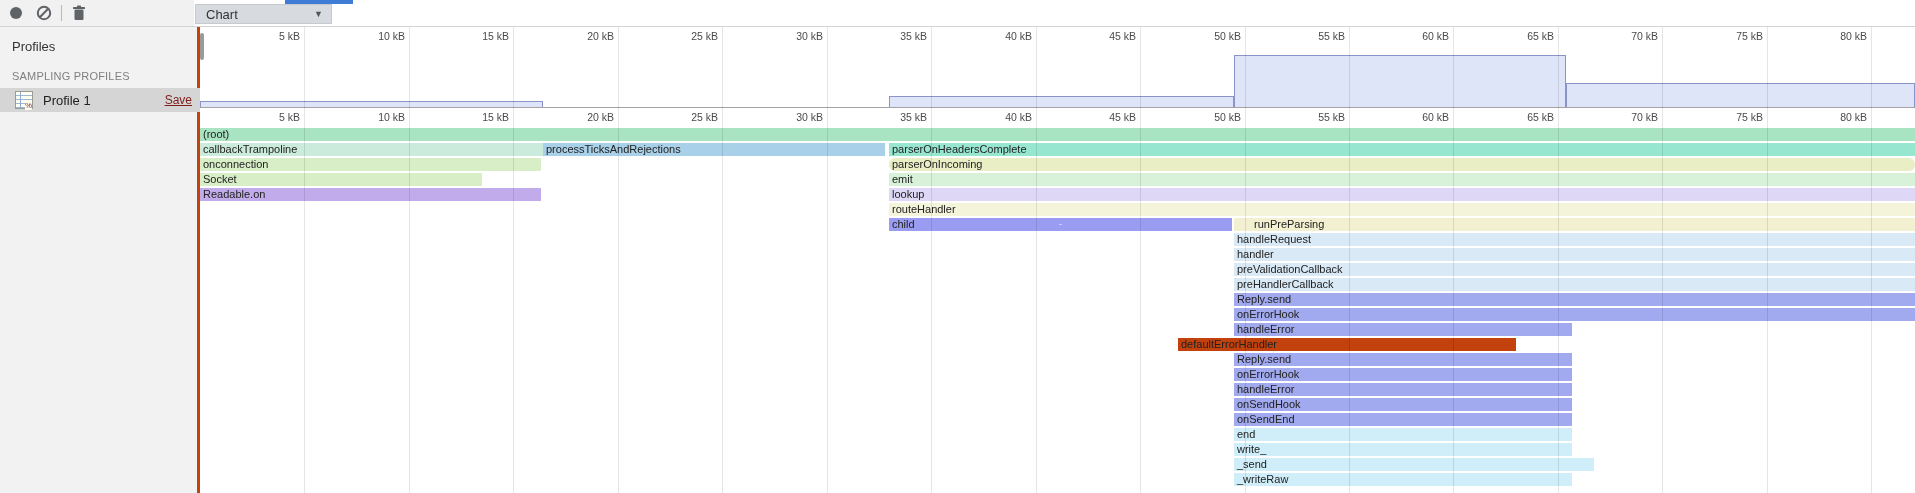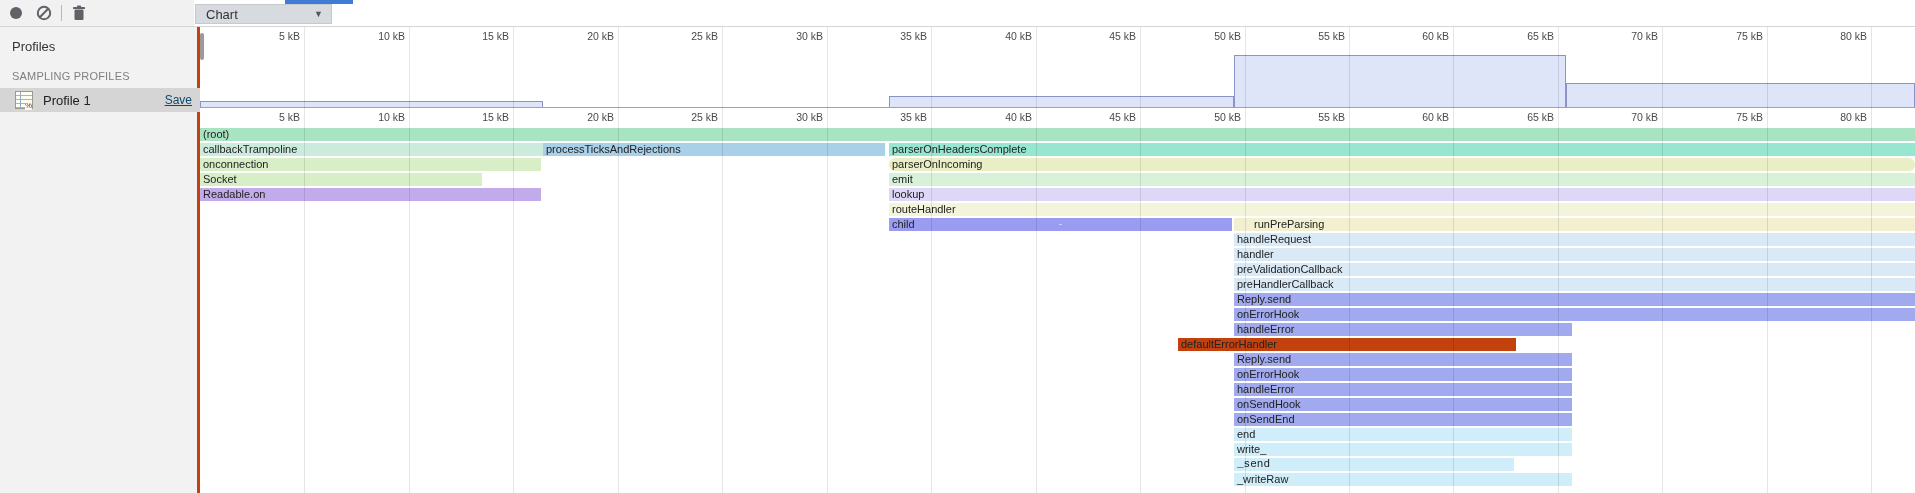--- a/index.html
+++ b/index.html
@@ -27,21 +27,21 @@
   .sb-section{padding:16px 0 0 12px;font-size:11px;color:#7f7f7f;letter-spacing:.2px;}
   .sb-row{position:absolute;left:0;top:61px;width:200px;height:24px;background:#d5d5d5;display:flex;align-items:center;cursor:pointer;}
   .sb-row-icon{
     width:18px;height:18px;margin-left:15px;background:#fdfdf2;border:1px solid #9a9a90;position:relative;
     background-image:
       linear-gradient(to right, transparent 0 4px, #8cabcf 4px 5px, transparent 5px),
       repeating-linear-gradient(to bottom, transparent 0 3px, #9db8d6 3px 4px);
   }
   .sb-row-icon .pct{position:absolute;right:0px;bottom:-2px;font-size:8px;color:#7a1f1f;background:#fdfdf2;line-height:8px;}
   .sb-row-name{margin-left:10px;font-size:13px;color:#222;flex:1;}
-  .sb-row-action{margin-right:8px;font-size:12px;color:#0c4a6e;text-decoration:underline;cursor:pointer;}
+  .sb-row-action{margin-right:8px;font-size:12px;color:#7f1d1d;text-decoration:underline;cursor:pointer;}
   
   .chart{position:absolute;left:200px;top:27px;width:1715px;height:466px;background:#fff;overflow:hidden;}
   .gridline{position:absolute;top:0;width:1px;height:466px;background:rgba(0,0,0,0.10);z-index:4;}
   .tick-label{position:absolute;width:60px;text-align:right;font-size:10.5px;color:#4a4a4a;z-index:5;white-space:nowrap;}
   .ov-seg{position:absolute;background:rgba(222,229,250,0.93);border:1px solid #8a94c9;border-bottom:none;z-index:2;cursor:ew-resize;}
   .ov-baseline{position:absolute;left:0;top:80px;width:1715px;height:1px;background:#a3a3a3;z-index:3;}
   .flame-block{
     position:absolute;height:12.5px;line-height:12.5px;font-size:11px;color:#222;
     padding-left:3px;overflow:hidden;white-space:nowrap;z-index:1;cursor:pointer;
   }
@@ -173,17 +173,17 @@
       <div class="flame-block" style="left: 1034px; width: 681px; top: 281px; background: rgb(161, 169, 239);">onErrorHook</div>
       <div class="flame-block" style="left: 1034px; width: 338px; top: 296px; background: rgb(161, 169, 239);">handleError</div>
       <div class="flame-block" style="left: 978px; width: 338px; top: 311px; background: #c2410c;">defaultErrorHandler</div>
       <div class="flame-block" style="left: 1034px; width: 338px; top: 326px; background: rgb(161, 169, 239);">Reply.send</div>
       <div class="flame-block" style="left: 1034px; width: 338px; top: 341px; background: rgb(161, 169, 239);">onErrorHook</div>
       <div class="flame-block" style="left: 1034px; width: 338px; top: 356px; background: rgb(161, 169, 239);">handleError</div>
       <div class="flame-block" style="left: 1034px; width: 338px; top: 371px; background: rgb(161, 169, 239);">onSendHook</div>
       <div class="flame-block" style="left: 1034px; width: 338px; top: 386px; background: rgb(161, 169, 239);">onSendEnd</div>
       <div class="flame-block" style="left: 1034px; width: 338px; top: 401px; background: rgb(207, 238, 249);">end</div>
       <div class="flame-block" style="left: 1034px; width: 338px; top: 416px; background: rgb(207, 238, 249);">write_</div>
-      <div class="flame-block" style="left: 1034px; width: 280px; top: 431px; background: rgb(207, 238, 249); font-family: Liberation Mono, monospace;">_send</div>
+      <div class="flame-block" style="left: 1034px; width: 360px; top: 431px; background: rgb(207, 238, 249);">_send</div>
       <div class="flame-block" style="left: 1034px; width: 338px; top: 446px; background: rgb(207, 238, 249);">_writeRaw</div>
     </div>
 
 </div>
 
 </body></html>

